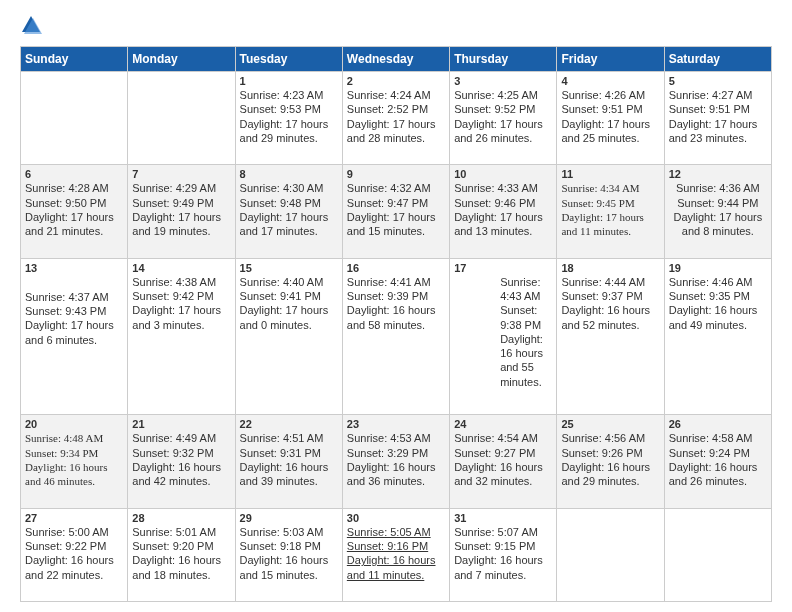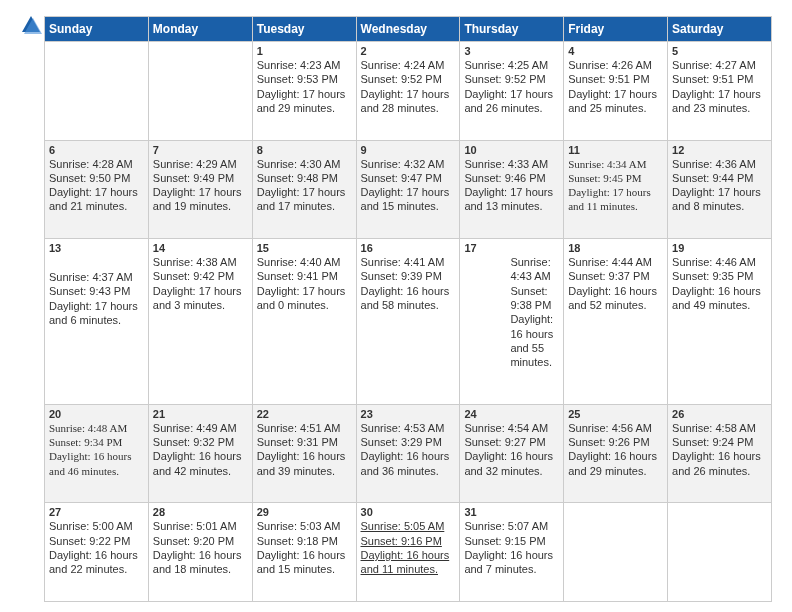--- a/index.html
+++ b/index.html
@@ -8,21 +8,21 @@
       background: #fff;
       width: 792px;
       height: 612px;
       overflow: hidden;
     }
     .page {
       width: 792px;
       height: 612px;
       padding: 16px 20px 10px 20px;
       display: flex;
-      flex-direction: row;
+      flex-direction: column;
     }
     .header {
       display: flex;
       justify-content: space-between;
       align-items: flex-start;
       margin-bottom: 10px;
     }
     .logo {
       display: flex;
       align-items: center;
@@ -142,21 +142,21 @@
           <td class="empty-cell"></td>
           <td>
             <span class="day-num">1</span>
             <div class="day-info" style="white-space: pre-line;">Sunrise: 4:23 AM
 Sunset: 9:53 PM
 Daylight: 17 hours and 29 minutes.</div>
           </td>
           <td>
             <span class="day-num">2</span>
             <div class="day-info" style="white-space: pre-line;">Sunrise: 4:24 AM
-Sunset: 9:52 PM
+Sunset: 2:52 PM
 Daylight: 17 hours and 28 minutes.</div>
           </td>
           <td>
             <span class="day-num">3</span>
             <div class="day-info" style="white-space: pre-line;">Sunrise: 4:25 AM
 Sunset: 9:52 PM
 Daylight: 17 hours and 26 minutes.</div>
           </td>
           <td>
             <span class="day-num">4</span>
@@ -203,21 +203,21 @@
 Daylight: 17 hours and 13 minutes.</div>
           </td>
           <td>
             <span class="day-num">11</span>
             <div class="day-info" style="white-space: pre-line; font-family: Liberation Serif, serif;">Sunrise: 4:34 AM
 Sunset: 9:45 PM
 Daylight: 17 hours and 11 minutes.</div>
           </td>
           <td>
             <span class="day-num">12</span>
-            <div class="day-info" style="white-space: pre-line;">Sunrise: 4:36 AM
+            <div class="day-info" style="white-space: pre-line; text-align: center;">Sunrise: 4:36 AM
 Sunset: 9:44 PM
 Daylight: 17 hours and 8 minutes.</div>
           </td>
         </tr>
         <tr>
           <td>
             <span class="day-num">13</span>
             <div class="day-info" style="white-space: pre-line; margin-top: 16px;">Sunrise: 4:37 AM
 Sunset: 9:43 PM
 Daylight: 17 hours and 6 minutes.</div>

